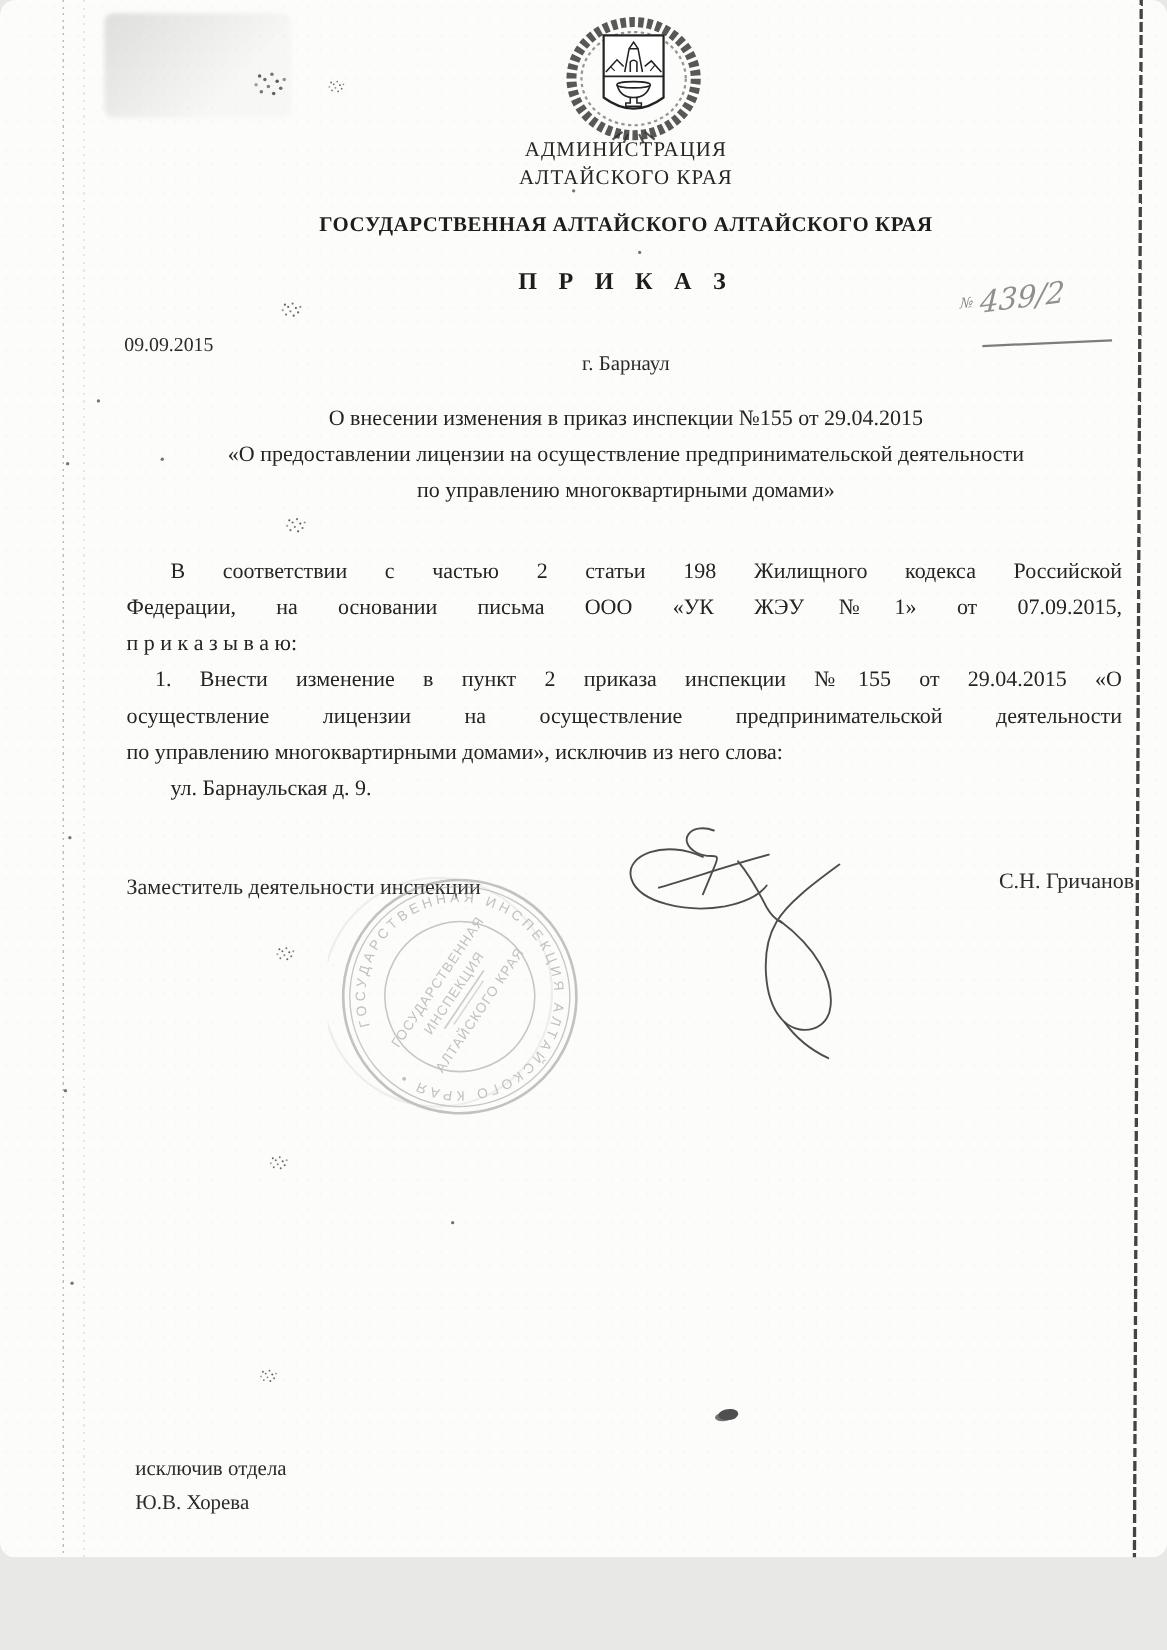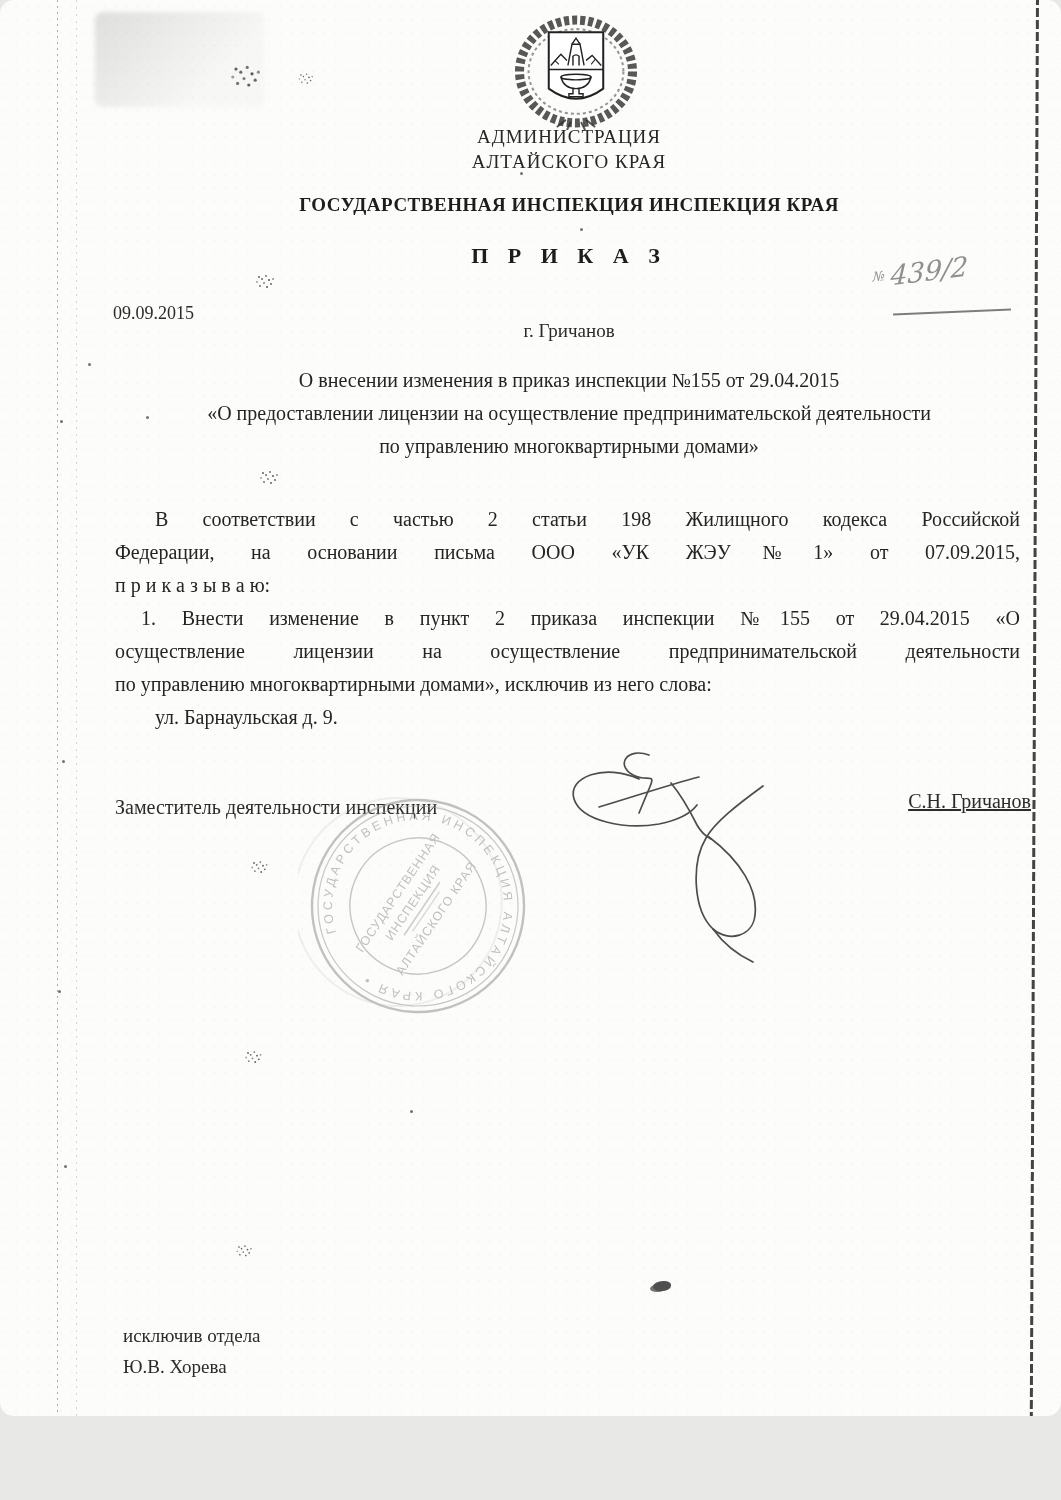--- a/index.html
+++ b/index.html
@@ -81,21 +81,21 @@
 
   
   .body-block { position:absolute; left:115px; top:503px; width:905px; font-size:20px; color:#242424; }
   .line { height:33px; line-height:33px; white-space:nowrap; }
   .line.just { text-align:justify; text-align-last:justify; white-space:normal; }
   .ind-40 { text-indent:40px; }
   .ind-26 { text-indent:26px; }
 
   
   .sig-position { position:absolute; left:115px; top:796px; font-size:20px; }
-  .sig-name     { position:absolute; right:30px;  top:790px; font-size:20px;text-decoration:underline; }
+  .sig-name     { position:absolute; right:30px;  top:790px; font-size:20px; }
   .sig-svg      { position:absolute; left:553px; top:733px; width:345px; height:235px; }
 
   
   .stamp-svg { position:absolute; left:298px; top:786px; width:240px; height:240px; }
 
   
   .footer-block { position:absolute; left:123px; top:1320px; font-size:19px; line-height:31px; }
 </style>
 </head>
 <body>
@@ -149,31 +149,31 @@
       <path d="M50,62.5 Q53,74 65,74 Q77,74 80,62.5"></path>
       <path d="M62,74 L62,79 L58,79 L58,82 L72,82 L72,79 L68,79 L68,74"></path>
     </g>
   </svg>
 
   <div class="center-col org-lines">
     <div>АДМИНИСТРАЦИЯ</div>
     <div>АЛТАЙСКОГО КРАЯ</div>
   </div>
 
-  <div class="center-col inspection">ГОСУДАРСТВЕННАЯ ИНСПЕКЦИЯ ИНСПЕКЦИЯ КРАЯ</div>
+  <div class="center-col inspection">ГОСУДАРСТВЕННАЯ АЛТАЙСКОГО АЛТАЙСКОГО КРАЯ</div>
 
   <div class="center-col prikaz">П Р И К А З</div>
 
   <div class="doc-number">
     <span class="no-sign">№</span><span>439/2</span>
   </div>
   <div class="doc-number-line"></div>
 
   <div class="date">09.09.2015</div>
-  <div class="center-col city">г. Гричанов</div>
+  <div class="center-col city">г. Барнаул</div>
 
   <div class="center-col title-block">
     <div>О внесении изменения в приказ инспекции №155 от 29.04.2015</div>
     <div>«О предоставлении лицензии на осуществление предпринимательской деятельности</div>
     <div>по управлению многоквартирными домами»</div>
   </div>
 
   <div class="body-block">
     <div class="line just ind-40">В соответствии с частью 2 статьи 198 Жилищного кодекса Российской</div>
     <div class="line just">Федерации, на основании письма ООО «УК ЖЭУ№1» от 07.09.2015,</div>

